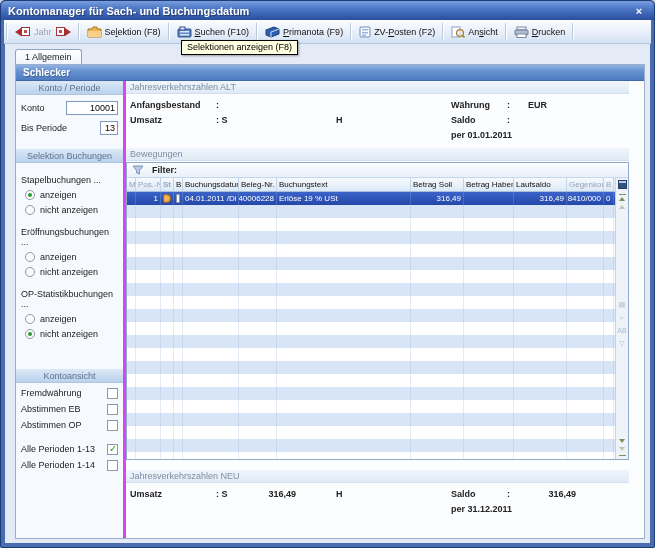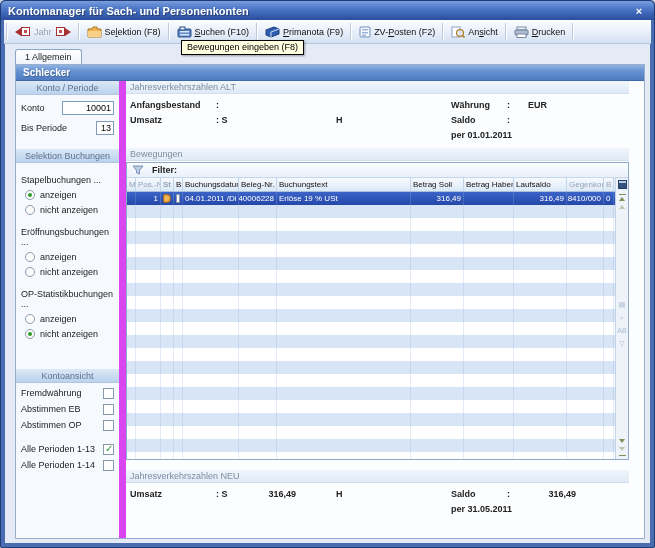--- a/index.html
+++ b/index.html
@@ -48,21 +48,21 @@
 
   
   .panel { position:absolute; left:10px; right:5px; top:20px; bottom:4px;
            border:1px solid #98aecb; background:#f4f8fc; display:flex; flex-direction:column; }
   .panel-header { height:16px; line-height:15px; padding-left:7px; color:#fff; font-weight:bold; font-size:10px;
                   background:linear-gradient(180deg,#8fb2e2 0%,#6490d0 45%,#4f7cc0 100%);
                   border-bottom:1px solid #3e68a8; text-shadow:1px 1px 1px rgba(0,0,0,.25); }
   .panel-body { flex:1; display:flex; overflow:hidden; }
 
   
-  .leftcol { width:110px; border-right:7px solid #d946ef; background:#f6fafe; font-size:9px; color:#222; }
+  .leftcol { width:110px; border-right:3px solid #d946ef; background:#f6fafe; font-size:9px; color:#222; }
   .sec-header { height:14px; line-height:14px; text-align:center; color:#5e7190; font-size:9px;
                 background:linear-gradient(180deg,#dbe8f7,#bcd2ec); border-bottom:1px solid #aec6e4; }
   .field-row { display:flex; align-items:center; padding:0 5px; margin-top:6px; }
   .field-row label { flex:1; }
   .tb-input { border:1px solid #7f9db9; background:#fff; height:14px; font-size:9px;
               font-family:"Liberation Sans",sans-serif; text-align:right; padding:0 2px; }
   .inp-konto { width:52px; }
   .inp-per { width:18px; }
 
   .grp-label { padding:0 5px; margin-top:12px; }
@@ -130,21 +130,21 @@
 
   .neu-block { margin-top:10px; }
   svg { display:block; }
 </style>
 </head>
 <body>
 
 <div class="window">
 
   <div class="titlebar">
-    <span class="title">Kontomanager für Sach- und Personenkonten</span>
+    <span class="title">Kontomanager für Sach- und Buchungsdatum</span>
     <span class="close-btn">×</span>
   </div>
 
   <div class="toolbar">
     <div class="tb-sep"></div>
     <div class="tb-nav">
       <span class="icon">
           <span class="tri left"></span>
           <span class="nav-box"></span>
         </span>
@@ -228,21 +228,21 @@
     </div>
     <div class="tb-sep"></div>
 
   </div>
 
   <div class="workspace">
     <div class="tabrow">
       <span class="tab">1 Allgemein</span>
     </div>
 
-    <div class="tooltip">Bewegungen eingeben (F8)</div>
+    <div class="tooltip">Selektionen anzeigen (F8)</div>
 
     <div class="panel">
       <div class="panel-header">Schlecker</div>
       <div class="panel-body">
 
         <div class="leftcol">
           <div class="sec-header">Konto / Periode</div>
           <div class="field-row">
             <label>Konto</label>
             <input class="tb-input inp-konto" readonly="" value="10001" style="">
@@ -701,21 +701,21 @@
                   <span class="valw"></span>
                 </div>
               </div>
               <div class="info-right">
                 <div class="irow">
                   <span class="lbl2">Saldo</span>
                   <span>:</span>
                   <span class="val-num">316,49</span>
                 </div>
                 <div class="irow">
-                  <span>per 31.05.2011</span>
+                  <span>per 31.12.2011</span>
                 </div>
               </div>
             </div>
           </div>
 
         </div>
       </div>
     </div>
   </div>
 </div>

